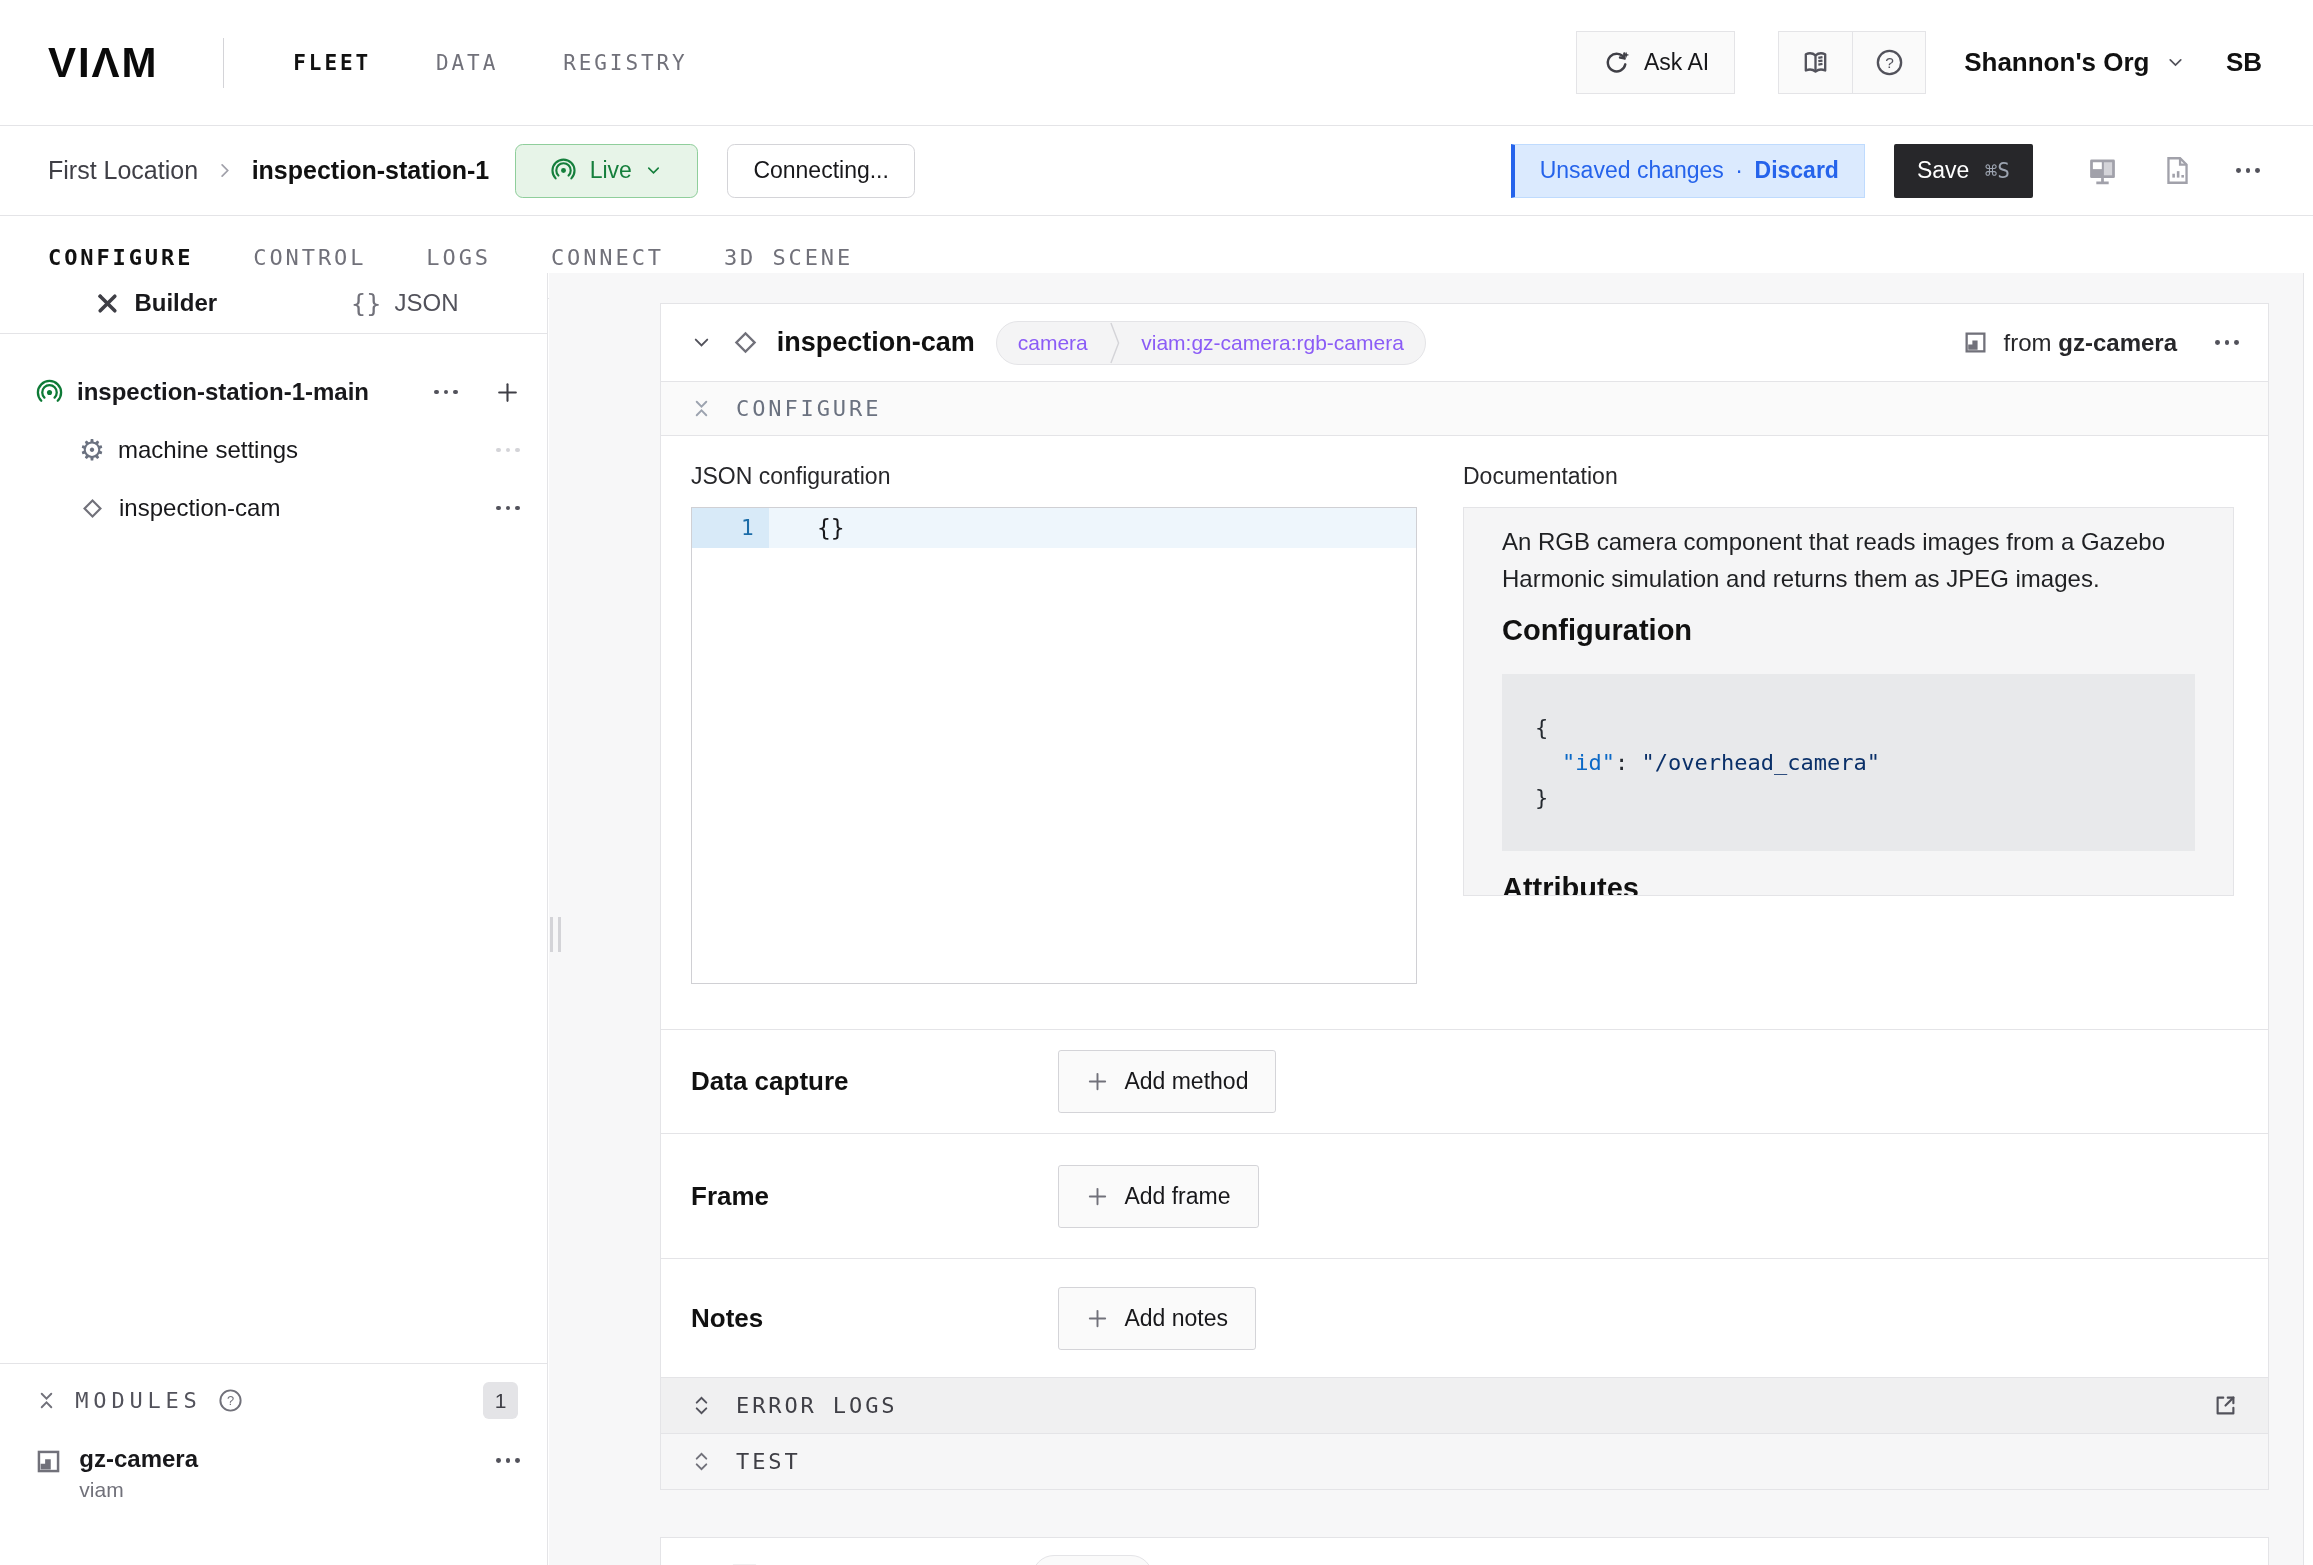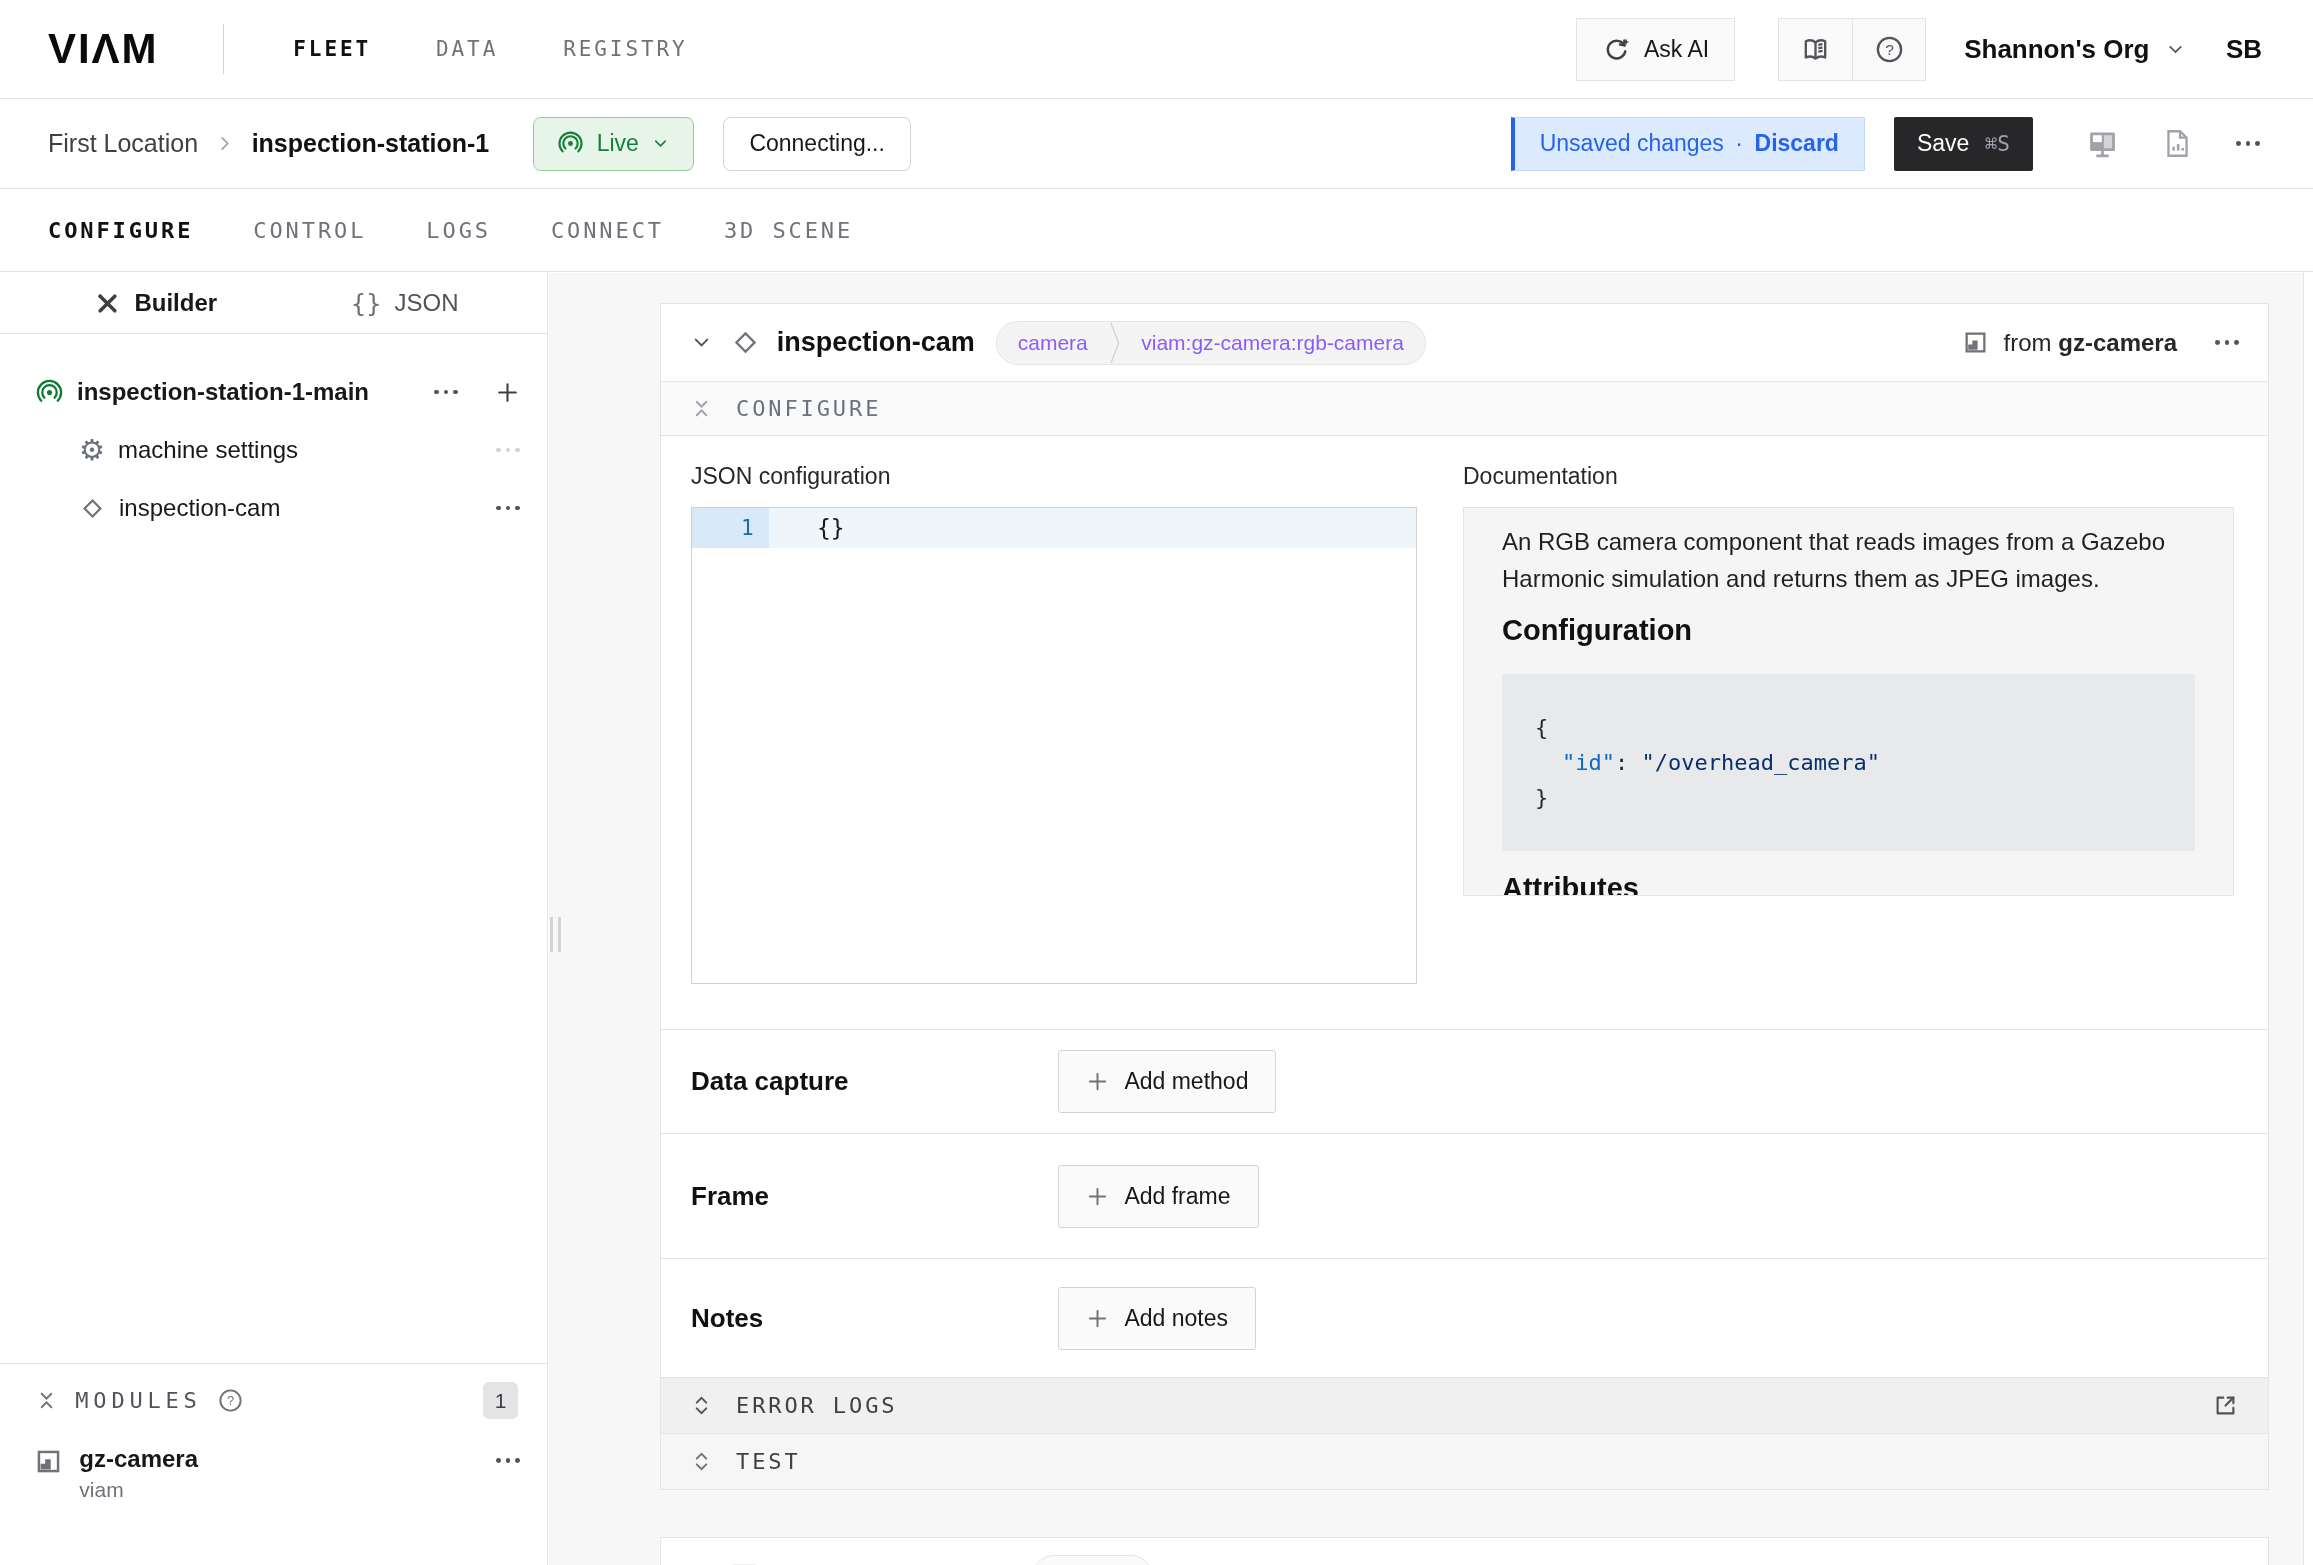--- a/index.html
+++ b/index.html
@@ -1,41 +1,41 @@
 <!DOCTYPE html>
 <html><head>
 <meta charset="utf-8">
 <style>
   * { margin:0; padding:0; box-sizing:border-box; }
   html,body { width:2313px; height:1566px; overflow:hidden; background:#fff; }
   body { font-family:"Liberation Sans", sans-serif; color:#18181b; }
   .screen { position:relative; width:2313px; height:1566px; background:#fff; overflow:hidden; }
 
   
-  .topnav { height:99px; display:flex; align-items:center; padding:0 51px 0 48px; border-bottom:1px solid #e4e4e7; background:#fff; }
+  .topnav { height:126px; display:flex; align-items:center; padding:0 51px 0 48px; border-bottom:1px solid #e4e4e7; background:#fff; }
   .logo { font-size:42px; font-weight:900; letter-spacing:1.9px; color:#0a0a0a; }
   .nav-divider { width:1px; height:50px; background:#d4d4d8; margin:0 69px 0 65px; }
   .nav-tabs { display:flex; gap:65px; }
   .nav-tab { font-family:"DejaVu Sans Mono", monospace; font-size:21px; letter-spacing:2.9px; color:#71717a; cursor:pointer; }
   .nav-tab.active { color:#111; font-weight:bold; }
   .topnav-right { margin-left:auto; display:flex; align-items:center; }
   .askai-btn { display:flex; align-items:center; gap:13.4px; background:#fafafa; border:1px solid #e4e4e7; height:63px; padding:0 25px; font-size:23px; color:#18181b; cursor:pointer; }
   .docs-group { display:flex; margin-left:43px; border:1px solid #e4e4e7; background:#fafafa; height:63px; }
   .docs-cell { width:73px; display:flex; align-items:center; justify-content:center; cursor:pointer; }
   .docs-cell + .docs-cell { border-left:1px solid #e4e4e7; }
   .org-switcher { display:flex; align-items:center; gap:15.4px; margin-left:38px; cursor:pointer; }
   .org-name { font-size:26px; font-weight:700; color:#111; }
   .avatar { margin-left:40px; font-size:26px; font-weight:700; color:#111; cursor:pointer; }
 
   
   .machinebar { height:90px; display:flex; align-items:center; padding:0 53px 0 48px; border-bottom:1px solid #e4e4e7; background:#fff; }
   .crumb-loc { font-size:25px; color:#3f3f46; cursor:pointer; }
   .crumb-sep { margin:0 17.3px; color:#a1a1aa; display:flex; }
   .crumb-machine { font-size:25px; font-weight:700; color:#111; }
-  .live-btn { margin-left:44px; height:54px; display:flex; align-items:center; gap:12.5px; padding:0 23px; background:#e7f4e8; border:1px solid #8fce9b; border-radius:7.7px; color:#157f3c; font-size:23px; cursor:pointer; }
+  .live-btn { margin-left:26px; height:54px; display:flex; align-items:center; gap:12.5px; padding:0 34px; background:#e7f4e8; border:1px solid #8fce9b; border-radius:7.7px; color:#157f3c; font-size:23px; cursor:pointer; }
   .connecting-btn { margin-left:29px; height:54px; display:flex; align-items:center; padding:0 25px; background:#fff; border:1px solid #d4d4d8; border-radius:7.7px; font-size:23px; color:#18181b; cursor:pointer; }
   .unsaved-banner { margin-left:auto; height:54px; display:flex; align-items:center; gap:11.5px; padding:0 25px; background:#dbeafe; border:1px solid #bfdbfe; border-left:4.8px solid #2563eb; font-size:23px; color:#2563eb; }
   .unsaved-banner b { cursor:pointer; }
   .save-btn { margin-left:29px; height:54px; display:flex; align-items:center; gap:15.4px; padding:0 23px; background:#27272a; border:none; color:#fff; font-size:23px; border-radius:1.9px; cursor:pointer; }
   .save-kbd { font-family:"DejaVu Sans Mono", monospace; font-size:21px; color:#9ca3af; }
   .bar-icons { display:flex; align-items:center; gap:44px; margin-left:53px; color:#a1a1aa; }
   .bar-icons .icon-btn { cursor:pointer; display:flex; }
 
   
   .pagetabs { height:83px; display:flex; align-items:center; gap:60px; padding:0 48px; border-bottom:1px solid #e4e4e7; background:#fff; }

